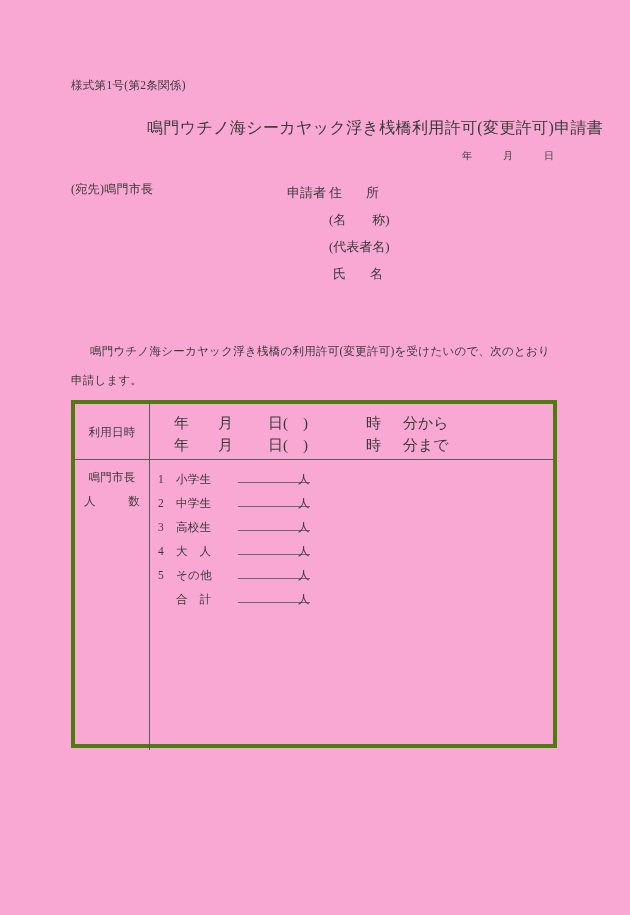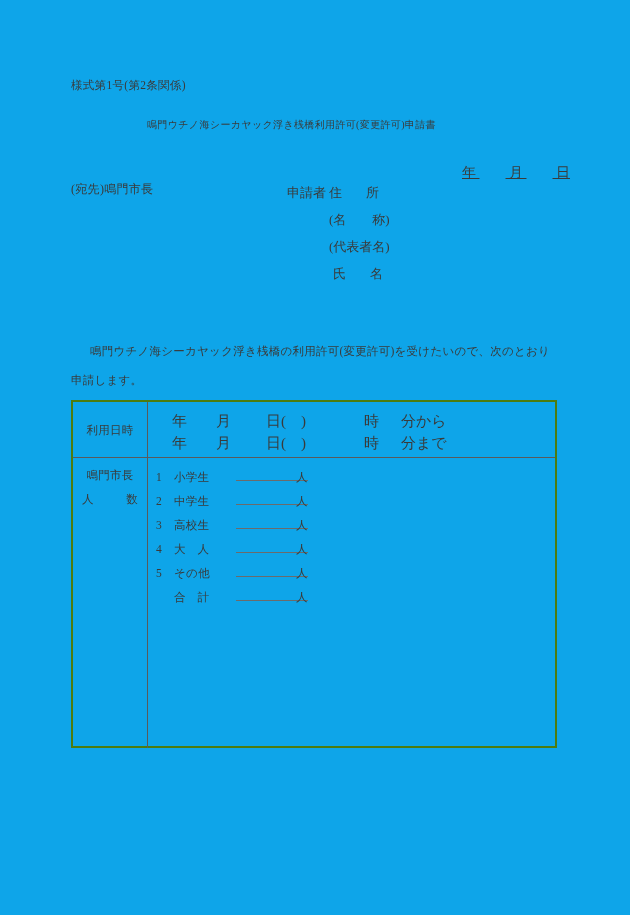--- a/index.html
+++ b/index.html
@@ -13,42 +13,41 @@
     height: 915px;
     position: relative;
     font-family: "Liberation Serif", "DejaVu Serif", serif;
     color: #3a3a3a;
     overflow: hidden;
     -webkit-font-smoothing: antialiased;
   }
   .page {
     position: absolute;
     inset: 0;
-    background: #0ea5e9;
+    background: #f9a8d4;
   }
 
   
   .abs { position: absolute; white-space: nowrap; }
 
   .form-no {
     left: 71px;  top: 78px;
     font-size: 11.5px;
     letter-spacing: 0.3px;
   }
 
   .doc-title {
     left: 147px; top: 118px;
+    font-size: 16px;
+    letter-spacing: 0.35px;
+  }
+
+  .date-line {
+    left: 462px; top: 149px;
     font-size: 10px;
-    letter-spacing: 0.35px;
-  }
-
-  .date-line {
-    left: 462px; top: 164px;
-    font-size: 14px;
-    text-decoration: underline;
   }
   .date-line .gap { display: inline-block; width: 26px; }
 
   .addressee {
     left: 71px; top: 181px;
     font-size: 12px;
     letter-spacing: 0.3px;
   }
 
   
@@ -84,21 +83,21 @@
   }
   .body-para .indent { display: inline-block; width: 19px; }
 
   
   .form-table {
     position: absolute;
     left: 71px;
     top: 400px;
     width: 486px;
     height: 348px;
-    border: 2px solid #4d7c0f;
+    border: 4px solid #4d7c0f;
     box-sizing: border-box;
   }
   .tbl-row {
     position: relative;
     box-sizing: border-box;
   }
   .tbl-row.row-datetime { height: 56px; border-bottom: 1px solid #5a5a5a; }
   .tbl-row.row-count    { height: 290px; }
 
   .cell-head {

